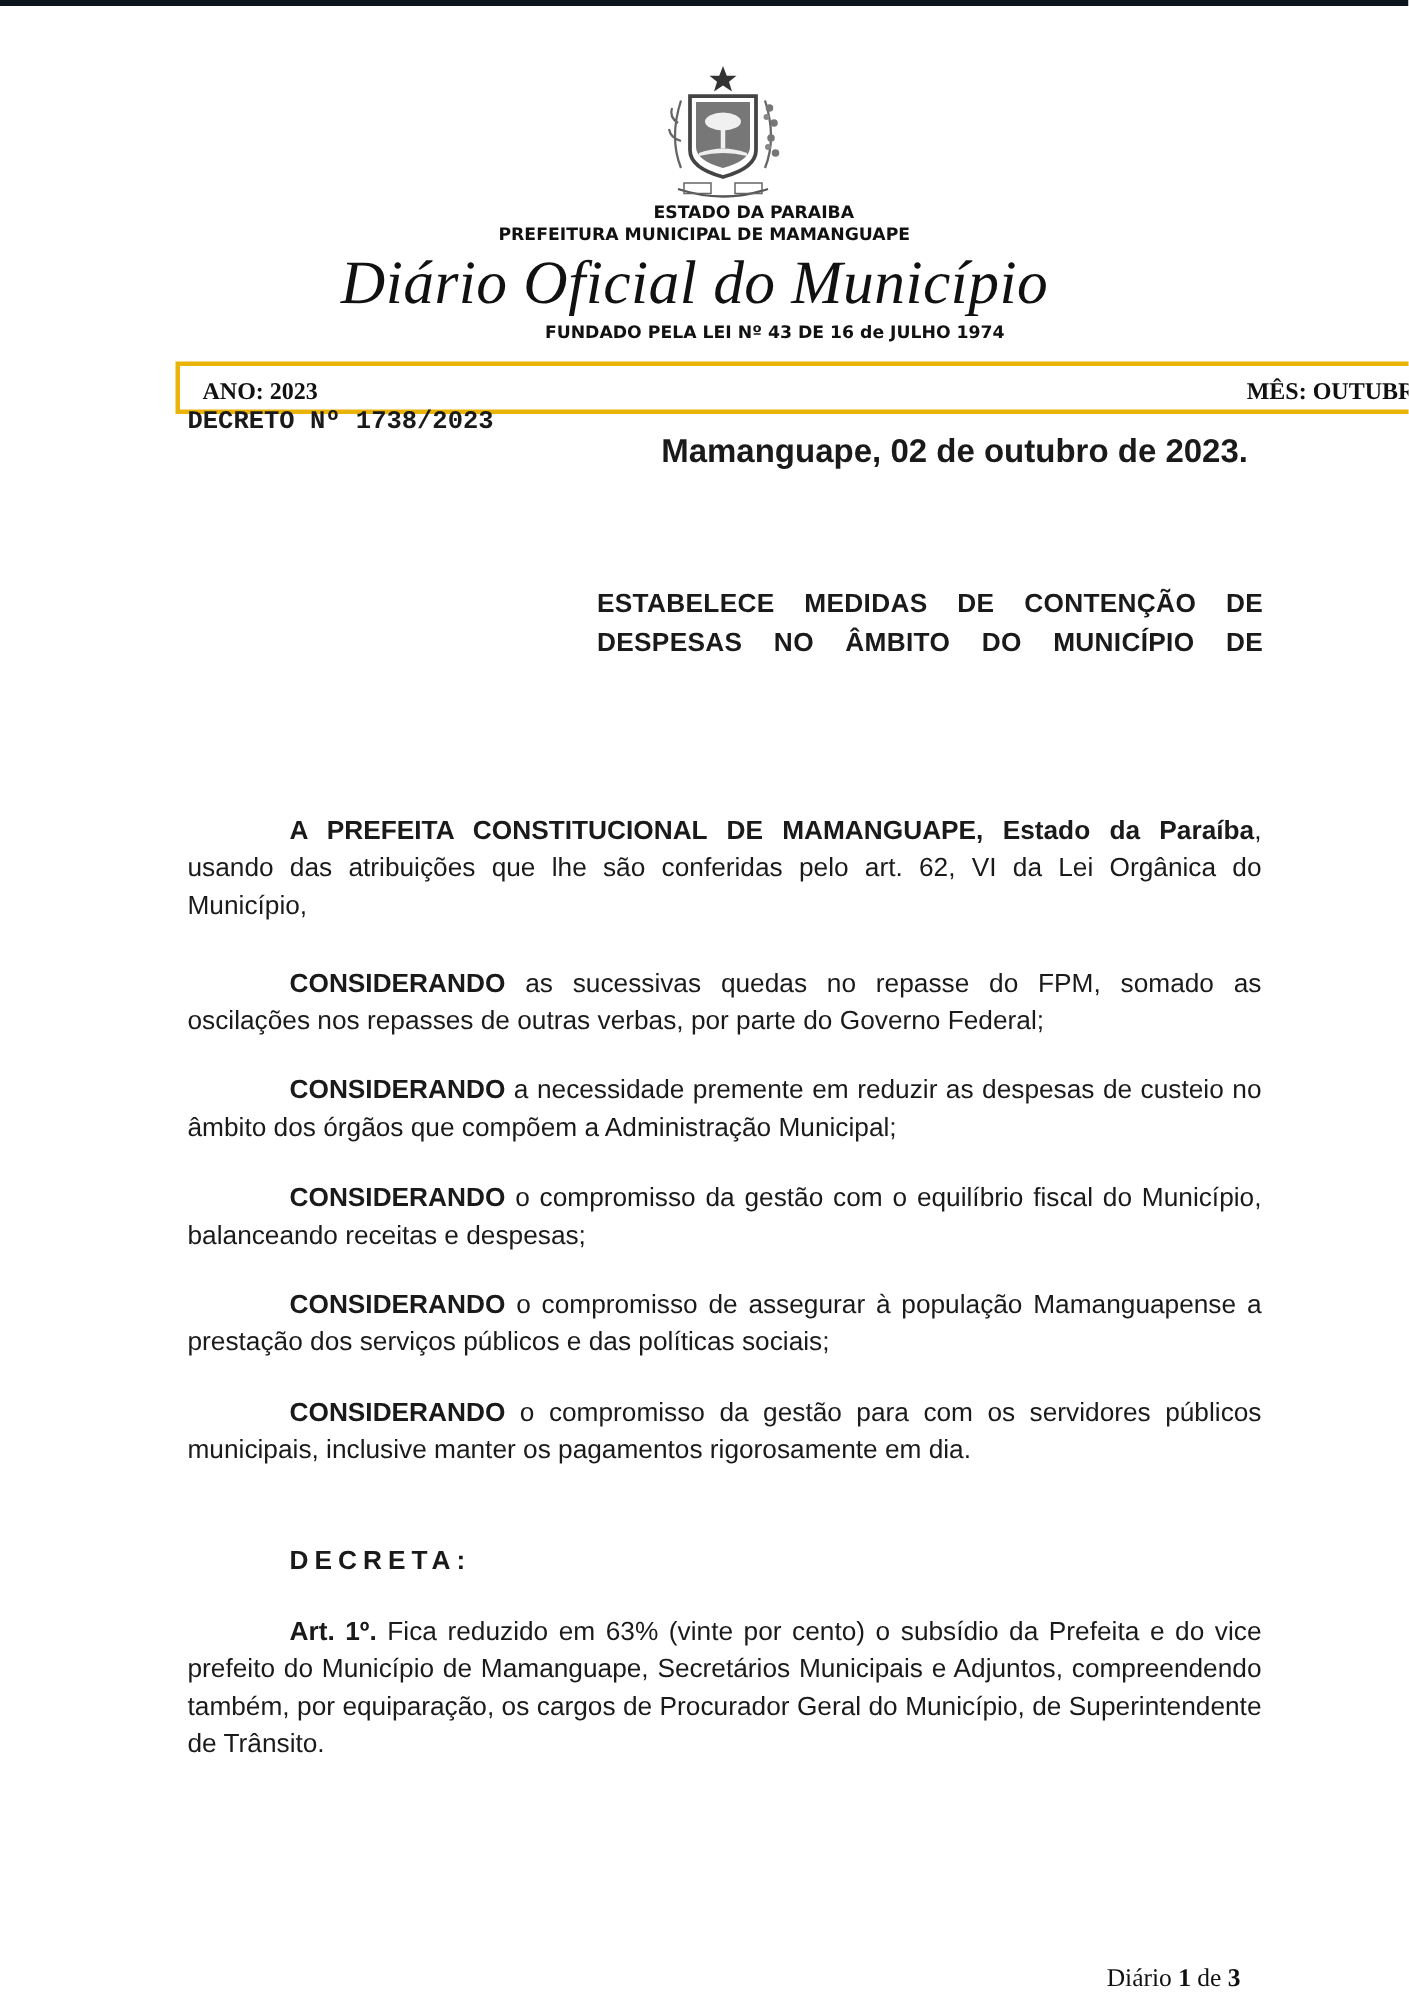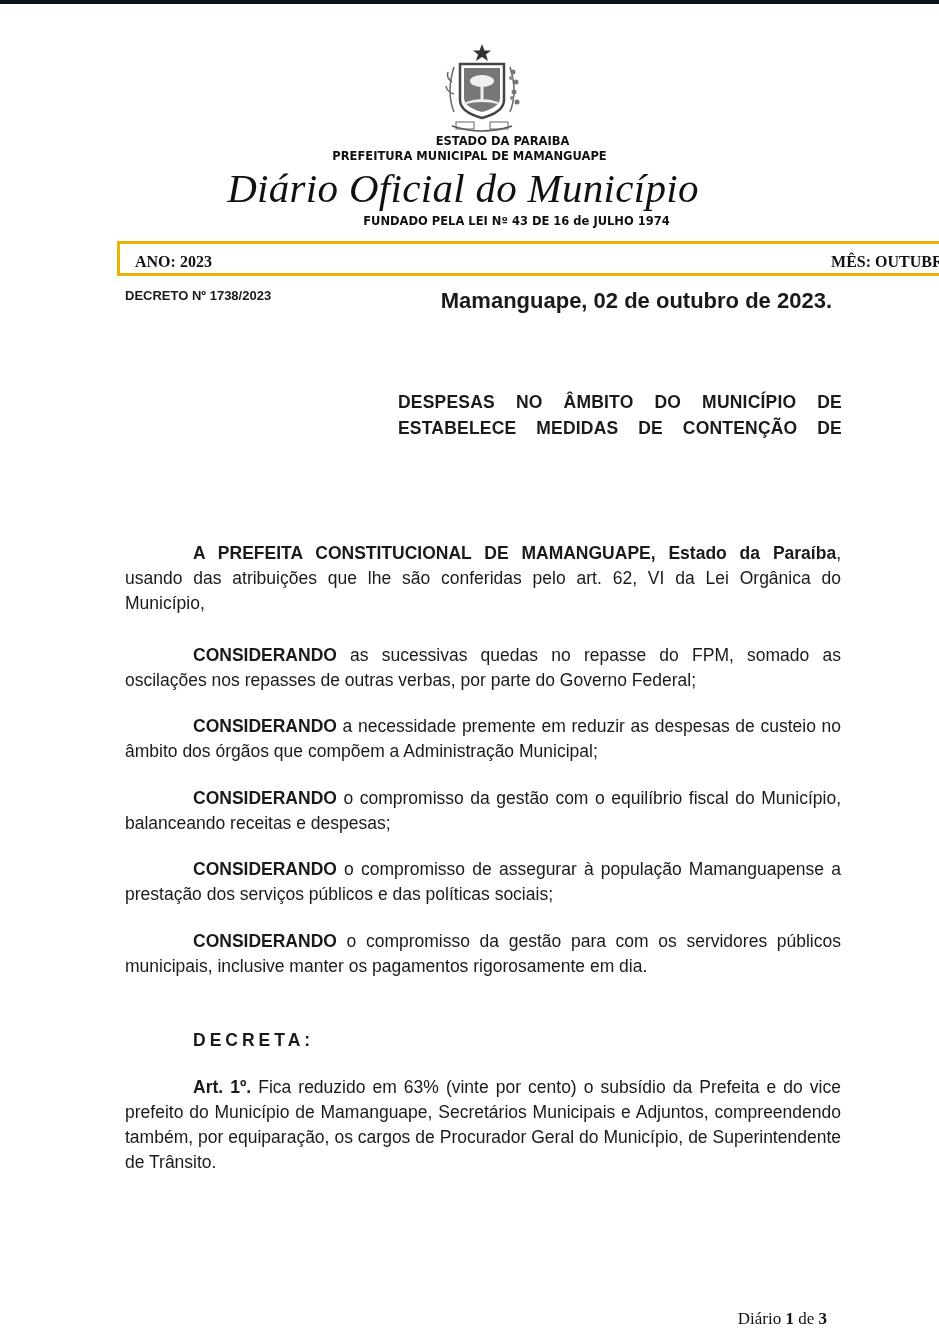--- a/index.html
+++ b/index.html
@@ -11,21 +11,21 @@
   .crest { position: absolute; left: 440px; top: 42px; width: 84px; height: 92px; }
   .hdr-line { position: absolute; left: 0; width: 939px; text-align: center; font-family: "DejaVu Sans", sans-serif; font-weight: bold; color: #111; }
   .hdr1 { top: 134px; font-size: 11.5px; padding-left: 33px; }
   .hdr2 { top: 149px; font-size: 11.5px; }
   .title { position: absolute; left: 0; top: 164px; width: 926px; text-align: center; font-family: "Liberation Serif", serif; font-style: italic; font-size: 41px; color: #111; letter-spacing: 0.3px; }
   .founded { position: absolute; left: 0; top: 214px; width: 939px; text-align: center; font-family: "DejaVu Sans", sans-serif; font-weight: bold; font-size: 11.5px; color: #111; margin-left: 47px; }
   .yearbox { position: absolute; left: 117px; top: 241px; width: 850px; height: 35px; box-sizing: border-box; border: 3px solid #eab308; }
   .yearbox span { position: absolute; top: 9px; font-family: "Liberation Serif", serif; font-weight: bold; font-size: 16px; color: #111; }
   .yb-left { left: 15px; }
   .yb-right { right: 8px; }
-  .decree-no { position: absolute; left: 125px; top: 288px; font-weight: bold; font-size: 13px; }
+  .decree-no { position: absolute; left: 125px; top: 272px; font-weight: bold; font-size: 17px; font-family: Liberation Mono, monospace; }
   .decree-date { position: absolute; right: 107px; top: 288px; font-weight: bold; font-size: 22px; }
   .ementa { position: absolute; left: 398px; top: 389px; width: 444px; font-weight: bold; font-size: 17.5px; line-height: 26px; text-align: justify; text-align-last: justify; letter-spacing: 0.2px; }
   .ementa .last { text-align-last: left; display: block; }
   .para { position: absolute; left: 125px; width: 716px; font-size: 17.5px; line-height: 25px; text-align: justify; }
   .para .indent { display: inline-block; width: 68px; }
   .para b { font-weight: bold; }
   .decreta { position: absolute; left: 193px; top: 1030px; font-weight: bold; font-size: 17.5px; letter-spacing: 4px; }
   .footer { position: absolute; right: 112px; top: 1309px; font-family: "Liberation Serif", serif; font-size: 17px; color: #111; }
   .footer b { font-weight: bold; }
 </style>
@@ -61,22 +61,22 @@
 
 <div class="yearbox">
   <span class="yb-left">ANO: 2023</span>
   <span class="yb-right">MÊS: OUTUBRO</span>
 </div>
 
 <div class="decree-no">DECRETO Nº 1738/2023</div>
 <div class="decree-date">Mamanguape, 02 de outubro de 2023.</div>
 
 <div class="ementa">
+  <span style="display:block">ESTABELECE MEDIDAS DE CONTENÇÃO DE</span>
   <span style="display:block">DESPESAS NO ÂMBITO DO MUNICÍPIO DE</span>
-  <span style="display:block">ESTABELECE MEDIDAS DE CONTENÇÃO DE</span>
 </div>
 
 <div class="para" style="top:541px"><span class="indent"></span><b>A PREFEITA CONSTITUCIONAL DE MAMANGUAPE, Estado da Paraíba</b><span>, usando das atribuições que lhe são conferidas pelo art. 62, VI da Lei Orgânica do Município,</span></div>
 
 <div class="para" style="top:643px"><span class="indent"></span><b>CONSIDERANDO</b><span> as sucessivas quedas no repasse do FPM, somado as oscilações nos repasses de outras verbas, por parte do Governo Federal;</span></div>
 
 <div class="para" style="top:714px"><span class="indent"></span><b>CONSIDERANDO</b><span> a necessidade premente em reduzir as despesas de custeio no âmbito dos órgãos que compõem a Administração Municipal;</span></div>
 
 <div class="para" style="top:786px"><span class="indent"></span><b>CONSIDERANDO</b><span> o compromisso da gestão com o equilíbrio fiscal do Município, balanceando receitas e despesas;</span></div>
 

